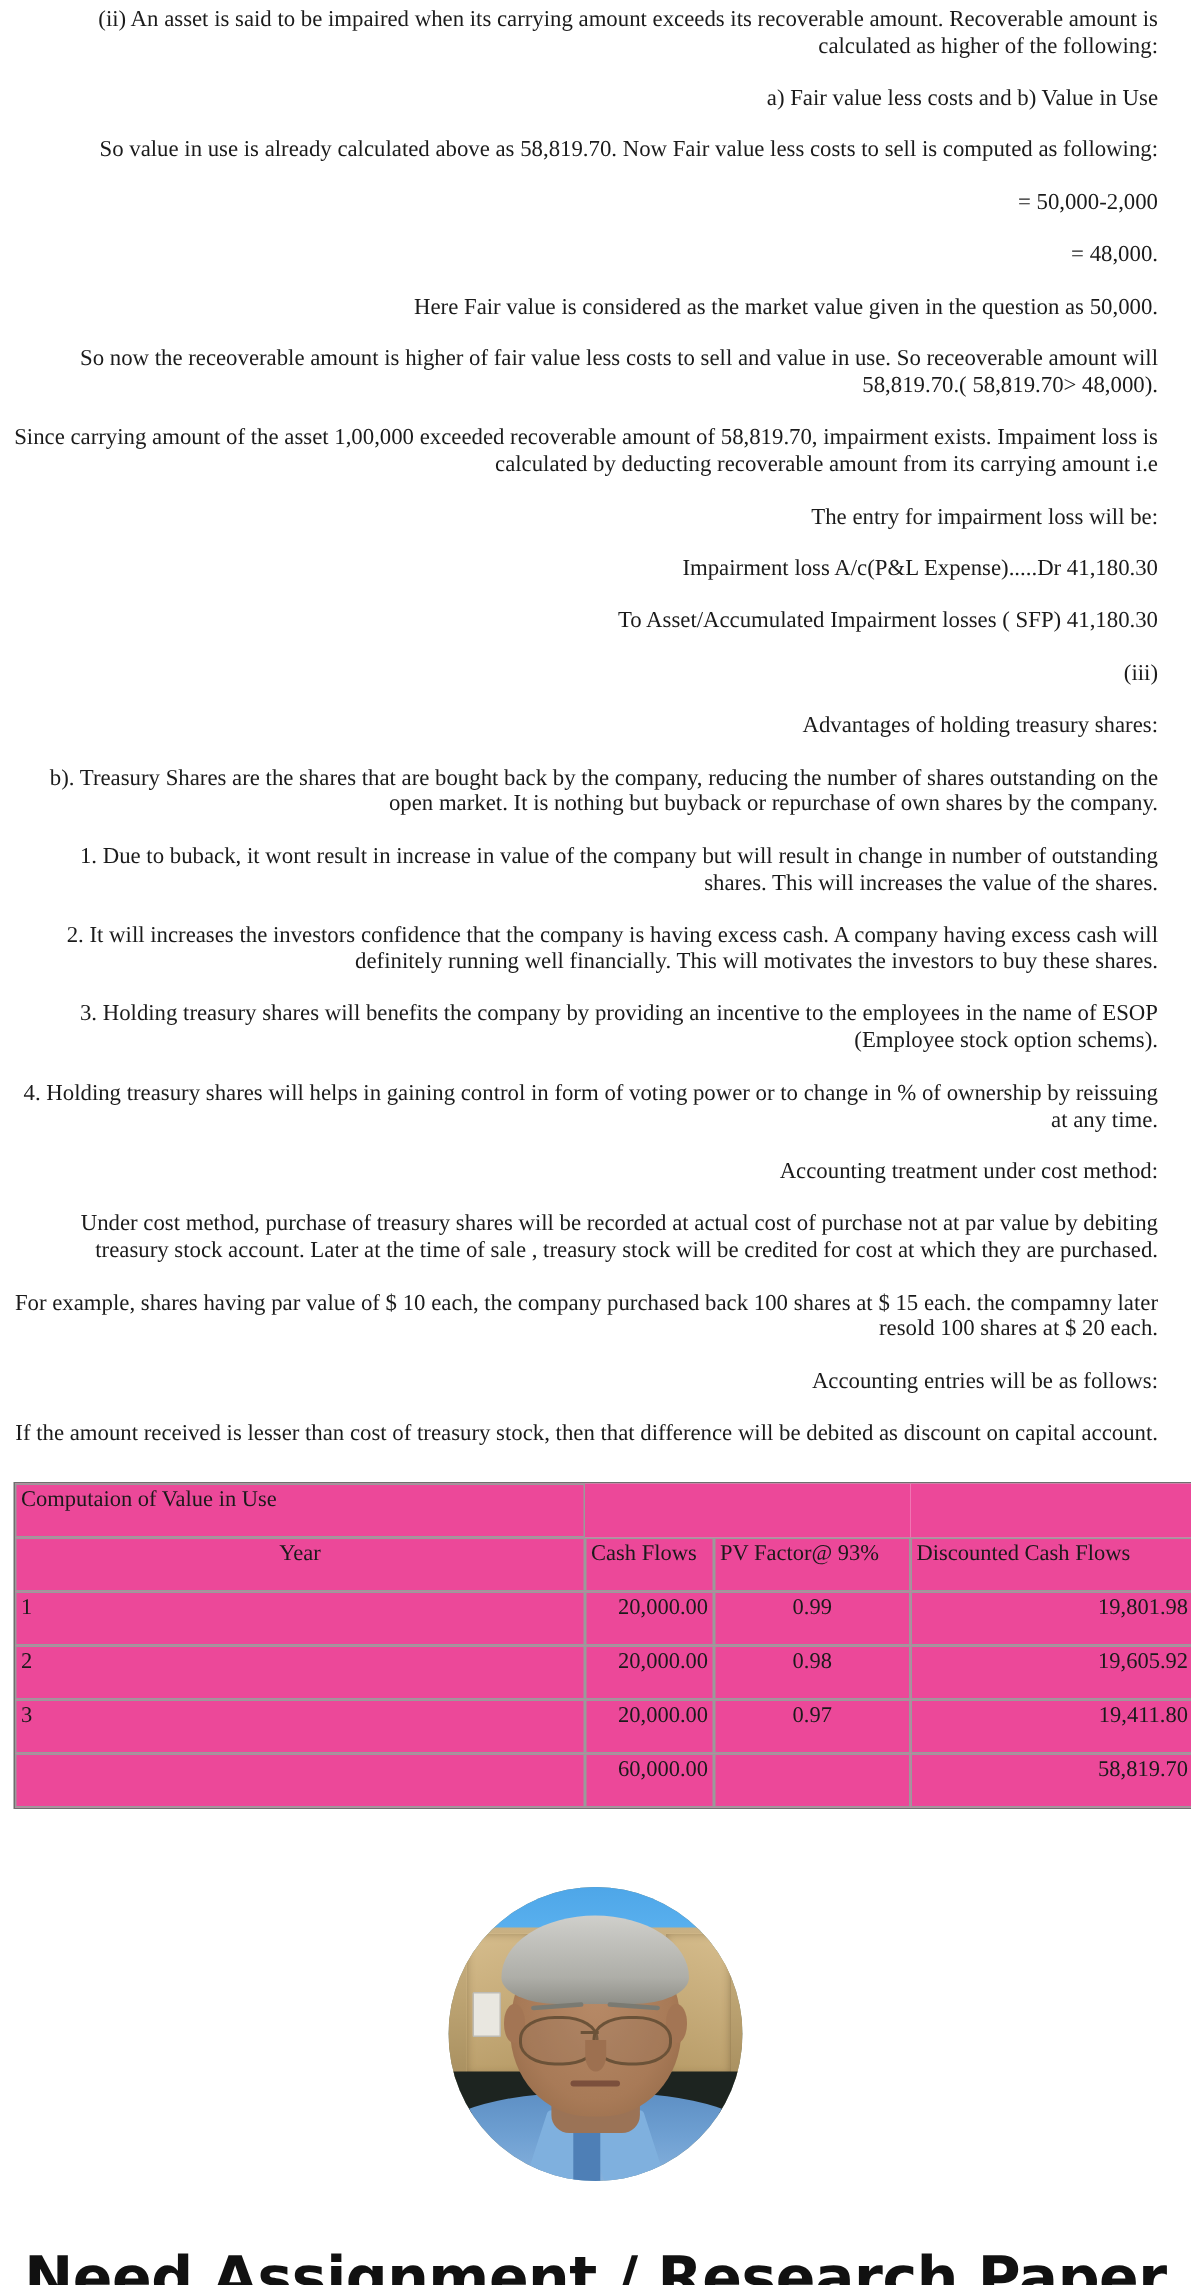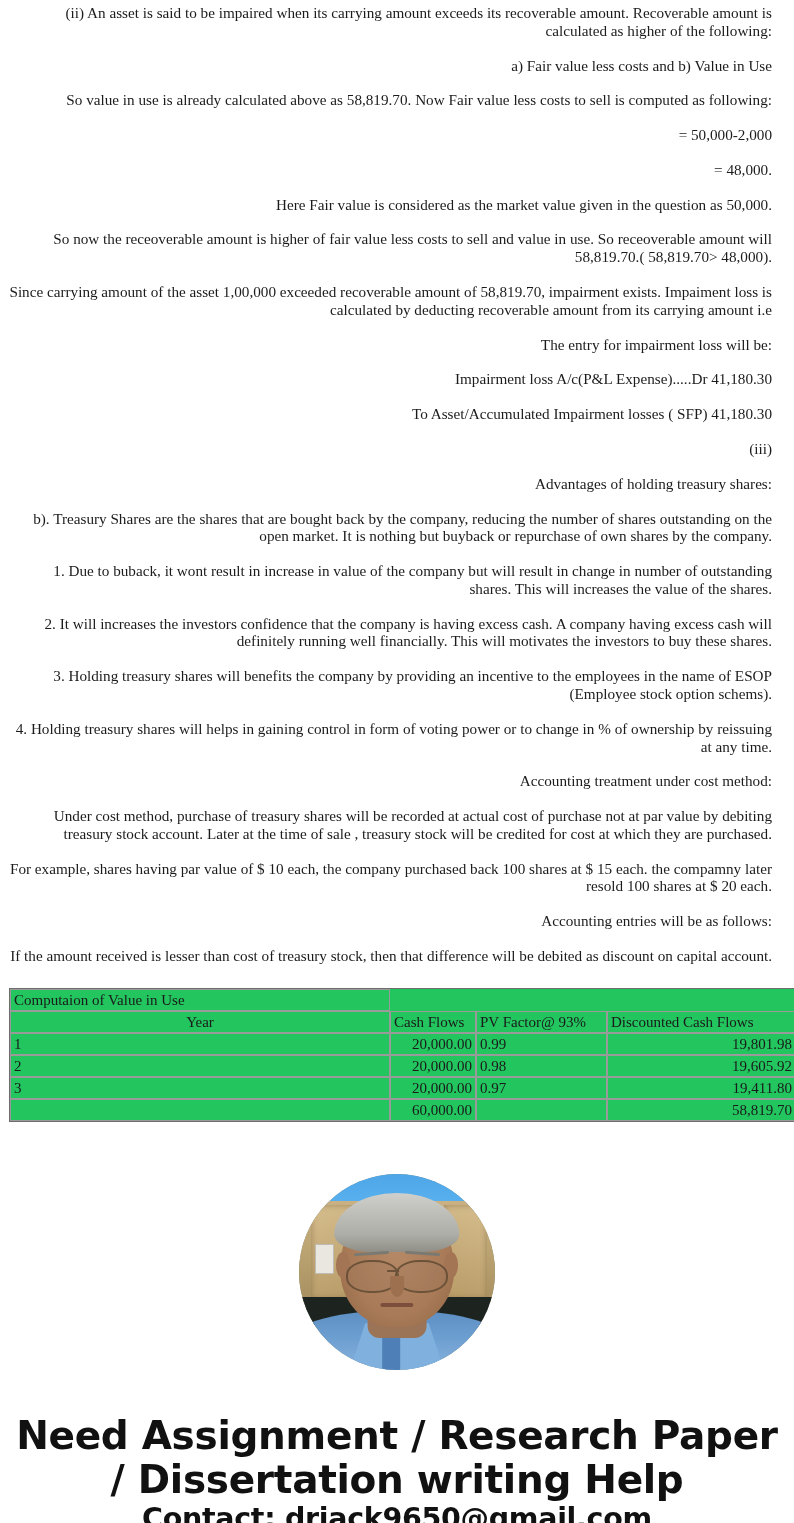--- a/index.html
+++ b/index.html
@@ -43,35 +43,35 @@
     border-spacing: 0;
     width: 762px;
     table-layout: fixed;
     border: 1px solid #6e6e6e;
     font-family: "Liberation Serif", "DejaVu Serif", serif;
     font-size: 15px;
     background: #ffffff;
   }
   table.value-table td {
     border: 1px solid #9a9a9a;
-    padding: 1px 3px 0 3px;
+    padding: 1px 3px 14px 3px;
     height: 19px;
     line-height: 19px;
     vertical-align: middle;
     overflow: hidden;
     white-space: nowrap;
-    background: #22c55e;
+    background: #ec4899;
   }
   td.no-border {
     border: 0 !important;
     background: #ffffff;
   }
   .col-year   { width: 372px; }
   .col-cash   { width: 80px;  text-align: right; }
-  .col-pv     { width: 125px; text-align: left; }
+  .col-pv     { width: 125px; text-align: center; }
   .col-disc   { width: 183px; text-align: right; }
   .th-cell    { text-align: center; }
   .th-num     { text-align: left; }
   .left-text  { text-align: left; }
 
   
   .portrait-block {
     width: 100%;
     display: flex;
     justify-content: center;

